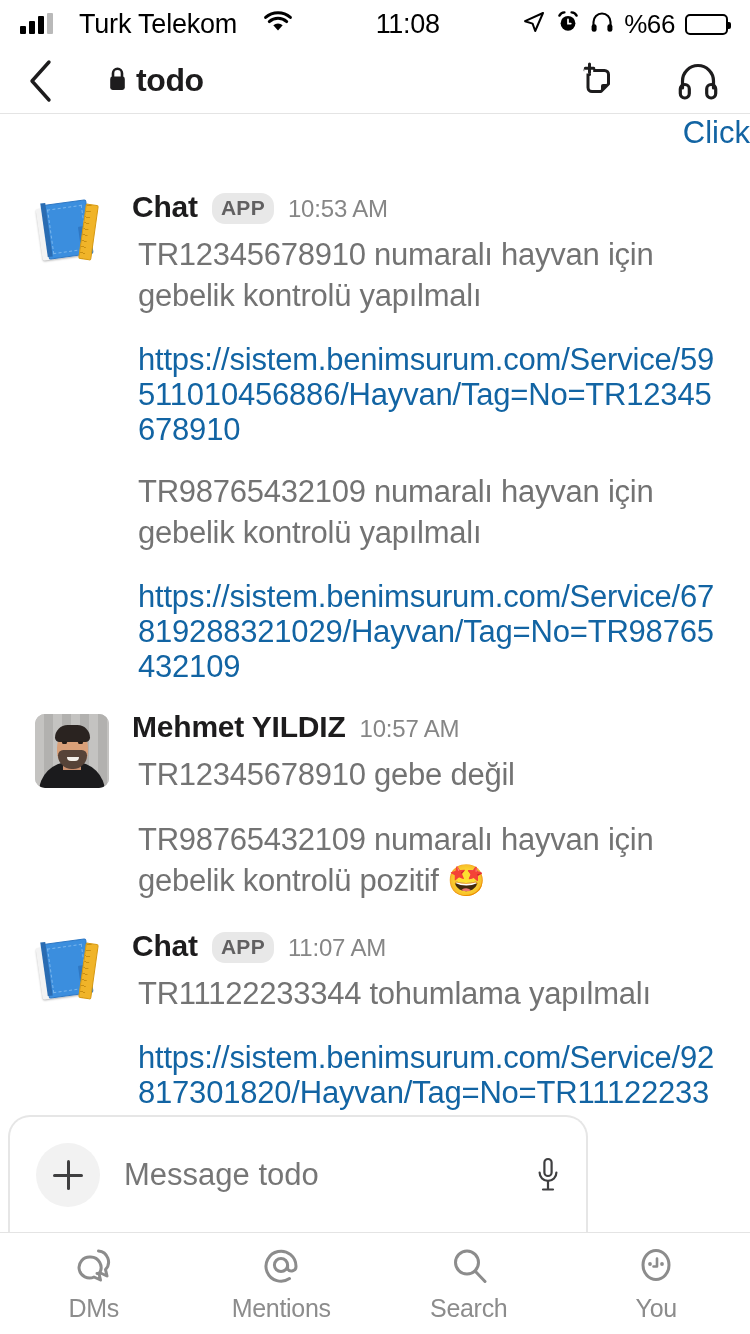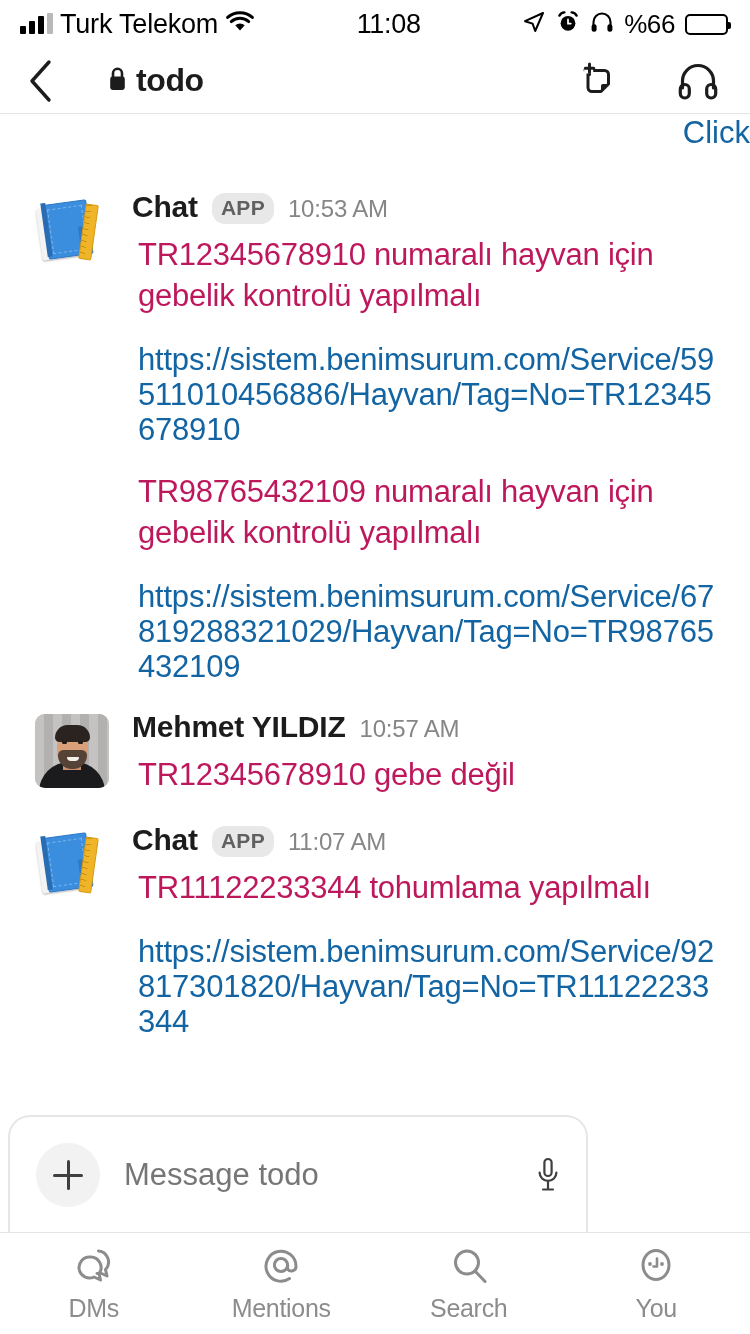--- a/index.html
+++ b/index.html
@@ -18,21 +18,21 @@
   }
 
   
   .statusbar {
     position: absolute; top: 0; left: 0;
     width: 750px; height: 48px;
     display: flex; align-items: center;
     padding: 0 22px 0 20px;
     color: #000;
   }
-  .sb-left { display: flex; align-items: center; gap: 7px; flex: 0 0 auto; }
+  .sb-left { display: flex; align-items: center; gap: 26px; flex: 0 0 auto; }
   .sb-center { flex: 1; display: flex; justify-content: center; }
   .sb-right { display: flex; align-items: center; gap: 10px; flex: 0 0 auto; }
   .sb-carrier { font-size: 27px; letter-spacing: -0.2px; font-weight: 400; }
   .sb-time { font-size: 27px; font-weight: 500; letter-spacing: -0.3px; }
   .sb-pct { font-size: 26px; font-weight: 400; letter-spacing: -0.4px; }
 
   .signal { display: flex; align-items: flex-end; gap: 3px; height: 20px; }
   .signal i { display: block; width: 6px; background: #000; border-radius: 1px; }
   .signal i:nth-child(1) { height: 8px; }
   .signal i:nth-child(2) { height: 13px; }
@@ -167,21 +167,21 @@
   .sender { font-size: 30px; font-weight: bold; color: #1d1c1d; letter-spacing: -0.2px; }
   .app-badge {
     font-size: 21px; font-weight: bold; color: #616061;
     background: #e8e8e8; border-radius: 13px;
     padding: 3px 9px 4px; letter-spacing: 0.3px;
     position: relative; top: -2px;
   }
   .time { font-size: 24px; color: #868686; letter-spacing: -0.2px; }
 
   .line {
-    font-size: 31px; line-height: 41px; color: #be185d;
+    font-size: 31px; line-height: 41px; color: #737373;
     letter-spacing: -0.25px; padding: 0 0 0 6px;
     word-break: break-word;
   }
   .line.gap { margin-top: 24px; }
   .link {
     font-size: 31px; line-height: 35px; color: #1264a3;
     letter-spacing: -0.2px; padding: 0 0 0 6px;
     word-break: break-all; display: block;
   }
   .link.gap { margin-top: 26px; }
@@ -360,20 +360,21 @@
           <span class="eyeL"></span>
           <span class="eyeR"></span>
         </div>
       </div>
       <div class="body-col">
         <div class="msg-head">
           <span class="sender">Mehmet YILDIZ</span>
           <span class="time">10:57 AM</span>
         </div>
         <div class="line">TR12345678910 gebe değil</div>
+        <div class="line gap">TR98765432109 numaralı hayvan için gebelik kontrolü pozitif 🤩</div>
       </div>
     </div>
 
     <div class="msg" style="padding-top:28px">
       <div class="avatar-col">
         <div class="av-book">
           <span class="pages"></span>
             <span class="cover"></span>
             <span class="spine"></span>
           <span class="tab"></span>

